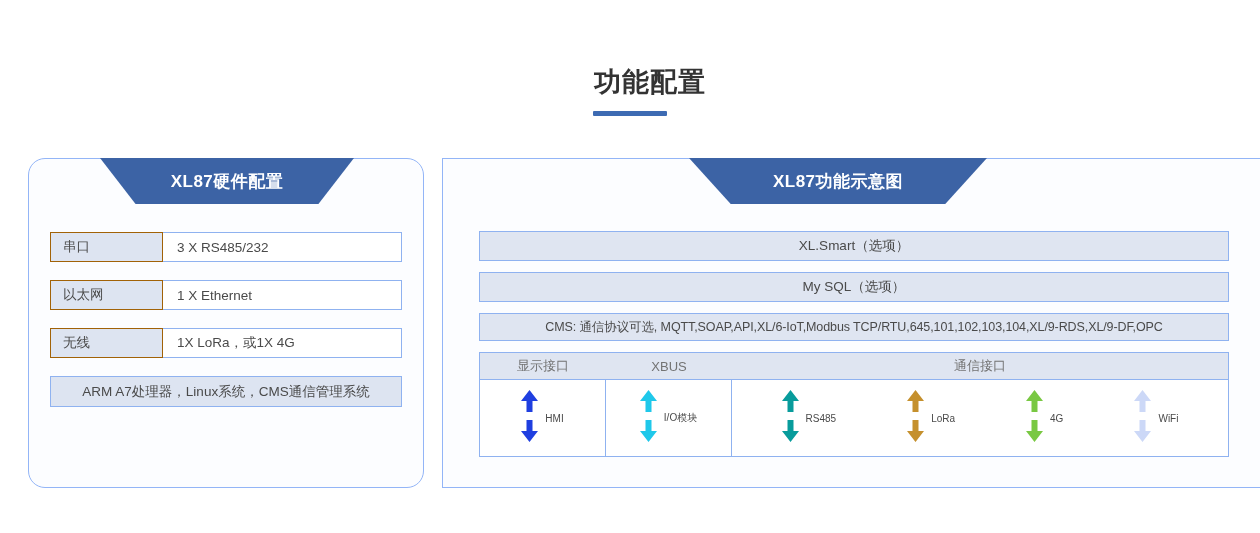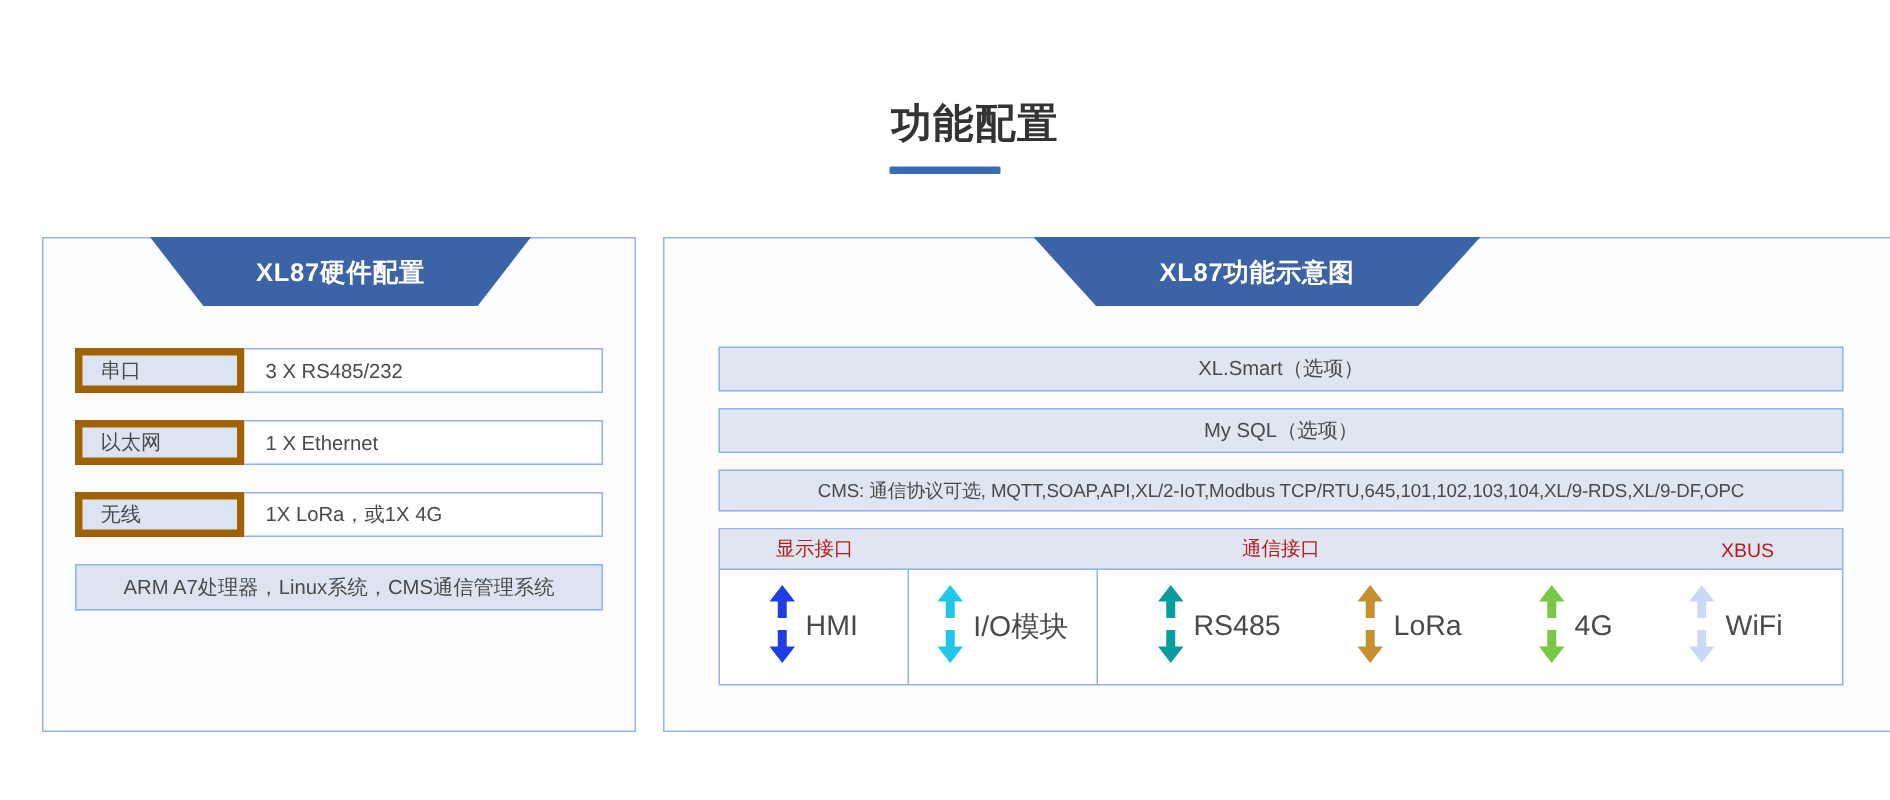--- a/index.html
+++ b/index.html
@@ -40,21 +40,21 @@
     border-radius: 1px;
   }
 
   
   .panel {
     position: absolute;
     border: 1px solid #93b5f7;
     background: #fcfdff;
     box-sizing: border-box;
   }
-  #panel-left  { left: 28px;  top: 158px; width: 396px;  height: 330px; }
+  #panel-left  { left: 28px;  top: 158px; width: 396px;  height: 330px; border-radius: 17px; }
   #panel-right { left: 442px; top: 158px; width: 876px;  height: 330px; }
 
   
   .banner {
     position: absolute;
     top: -1px;
     height: 46px;
     background: #3c63a5;
     color: #ffffff;
     font-size: 17px;
@@ -77,21 +77,21 @@
     width: 352px;
   }
   .spec-row {
     display: flex;
     margin-bottom: 18px;
     height: 30px;
   }
   .spec-label {
     width: 113px;
     box-sizing: border-box;
-    border: 5px solid #a16207;
+    border: 1px solid #a16207;
     background: #dde4f1;
     font-size: 13.5px;
     color: #4a4a4a;
     display: flex;
     align-items: center;
     padding-left: 12px;
   }
   .spec-value {
     flex: 1;
     box-sizing: border-box;
@@ -153,21 +153,21 @@
     display: flex;
     height: 26px;
     background: #dfe5f1;
     border-bottom: 1px solid #8fb2f0;
   }
   .iface-head-cell {
     display: flex;
     align-items: center;
     justify-content: center;
     font-size: 13px;
-    color: #b91c1c;
+    color: #737373;
   }
   .iface-body {
     display: flex;
     height: 76px;
   }
   .iface-col {
     display: flex;
     align-items: center;
     justify-content: center;
     box-sizing: border-box;
@@ -187,21 +187,21 @@
     padding: 0 14px;
     box-sizing: border-box;
   }
 
   .iface-item {
     display: flex;
     align-items: center;
     gap: 7px;
   }
   .iface-item .label {
-    font-size: 19px;
+    font-size: 10px;
     color: #4a4a4a;
     white-space: nowrap;
   }
   .arrow-icon { display: block; }
 </style>
 </head>
 <body>
 
 <div class="page-title-wrap">
   <div class="page-title">功能配置</div>
@@ -236,28 +236,28 @@
 
 <div class="panel" id="panel-right">
   <div class="banner" id="banner-right">
     <span>XL87功能示意图</span>
   </div>
 
   <div class="stack">
 
     <div class="stack-bar">XL.Smart（选项）</div>
     <div class="stack-bar">My SQL（选项）</div>
-    <div class="stack-bar protocols">CMS: 通信协议可选, MQTT,SOAP,API,XL/2-IoT,Modbus TCP/RTU,645,101,102,103,104,XL/9-RDS,XL/9-DF,OPC</div>
+    <div class="stack-bar protocols">CMS: 通信协议可选, MQTT,SOAP,API,XL/6-IoT,Modbus TCP/RTU,645,101,102,103,104,XL/9-RDS,XL/9-DF,OPC</div>
 
     <div class="iface-block">
 
       <div class="iface-head">
         <div class="iface-head-cell col-display">显示接口</div>
+        <div class="iface-head-cell col-xbus">XBUS</div>
         <div class="iface-head-cell col-comm">通信接口</div>
-        <div class="iface-head-cell col-xbus">XBUS</div>
       </div>
 
       <div class="iface-body">
 
         <div class="iface-col col-display divider">
           <div class="iface-item">
             <span class="arrow-icon">
               <svg width="17" height="52" viewBox="0 0 17 52" aria-hidden="true">
                 <polygon points="8.5,0 17,11 11.5,11 11.5,22 5.5,22 5.5,11 0,11" fill="#1f3fe0"></polygon>
                 <polygon points="8.5,52 0,41 5.5,41 5.5,30 11.5,30 11.5,41 17,41" fill="#1f3fe0"></polygon>

